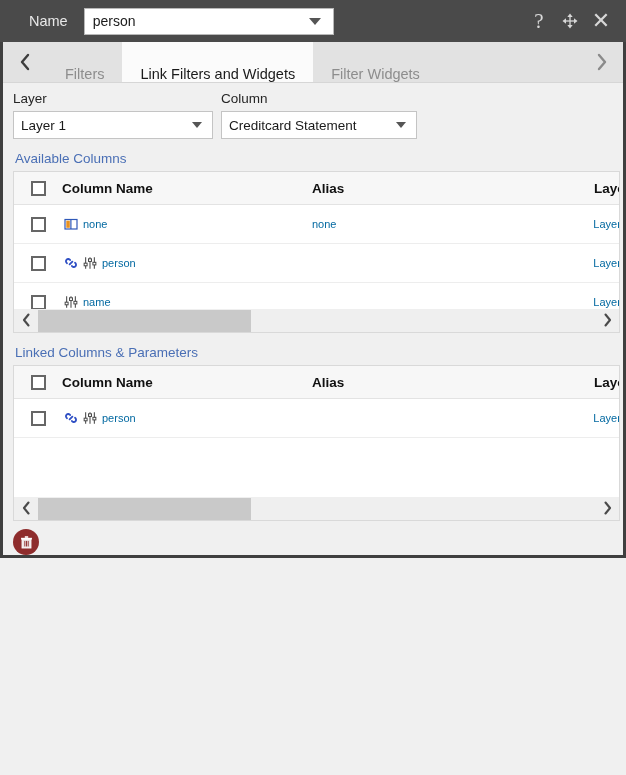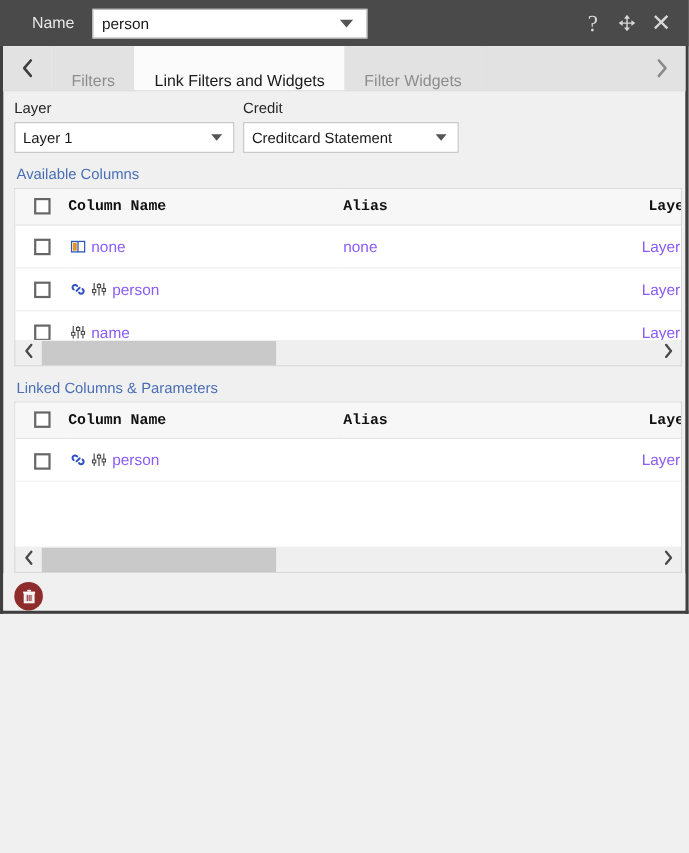--- a/index.html
+++ b/index.html
@@ -189,25 +189,24 @@
   }
   table.grid th {
     text-align: left;
     font-size: 13.5px;
     font-weight: bold;
     color: #111;
     background: #f7f7f7;
     height: 32px;
     padding: 0;
     border-bottom: 1px solid #e3e3e3;
-    font-family: Liberation Mono, monospace;
   }
   table.grid td {
-    font-size: 14px;
-    color: #8b5cf6;
+    font-size: 11px;
+    color: #0369a1;
     height: 38px;
     padding: 0;
     border-bottom: 1px solid #ededed;
     background: #ffffff;
   }
   .c-check { width: 48px; text-align: center !important; }
   .c-name  { width: 250px; }
   .c-alias { width: 178px; }
   .c-layer { width: 140px; text-align: right !important; }
   th.c-layer, td.c-layer { padding-right: 0px; }
@@ -335,21 +334,21 @@
 
   <div class="selectors">
     <div class="sel-group g1">
       <span class="sel-label">Layer</span>
       <div class="combo">
         <span class="val">Layer 1</span>
         <span class="caret"></span>
       </div>
     </div>
     <div class="sel-group g3">
-      <span class="sel-label">Credit</span>
+      <span class="sel-label">Column</span>
       <div class="combo">
         <span class="val">Creditcard Statement</span>
         <span class="caret"></span>
       </div>
     </div>
   </div>
 
   <div class="section-title">Available Columns</div>
 
   <div class="panel avail">

